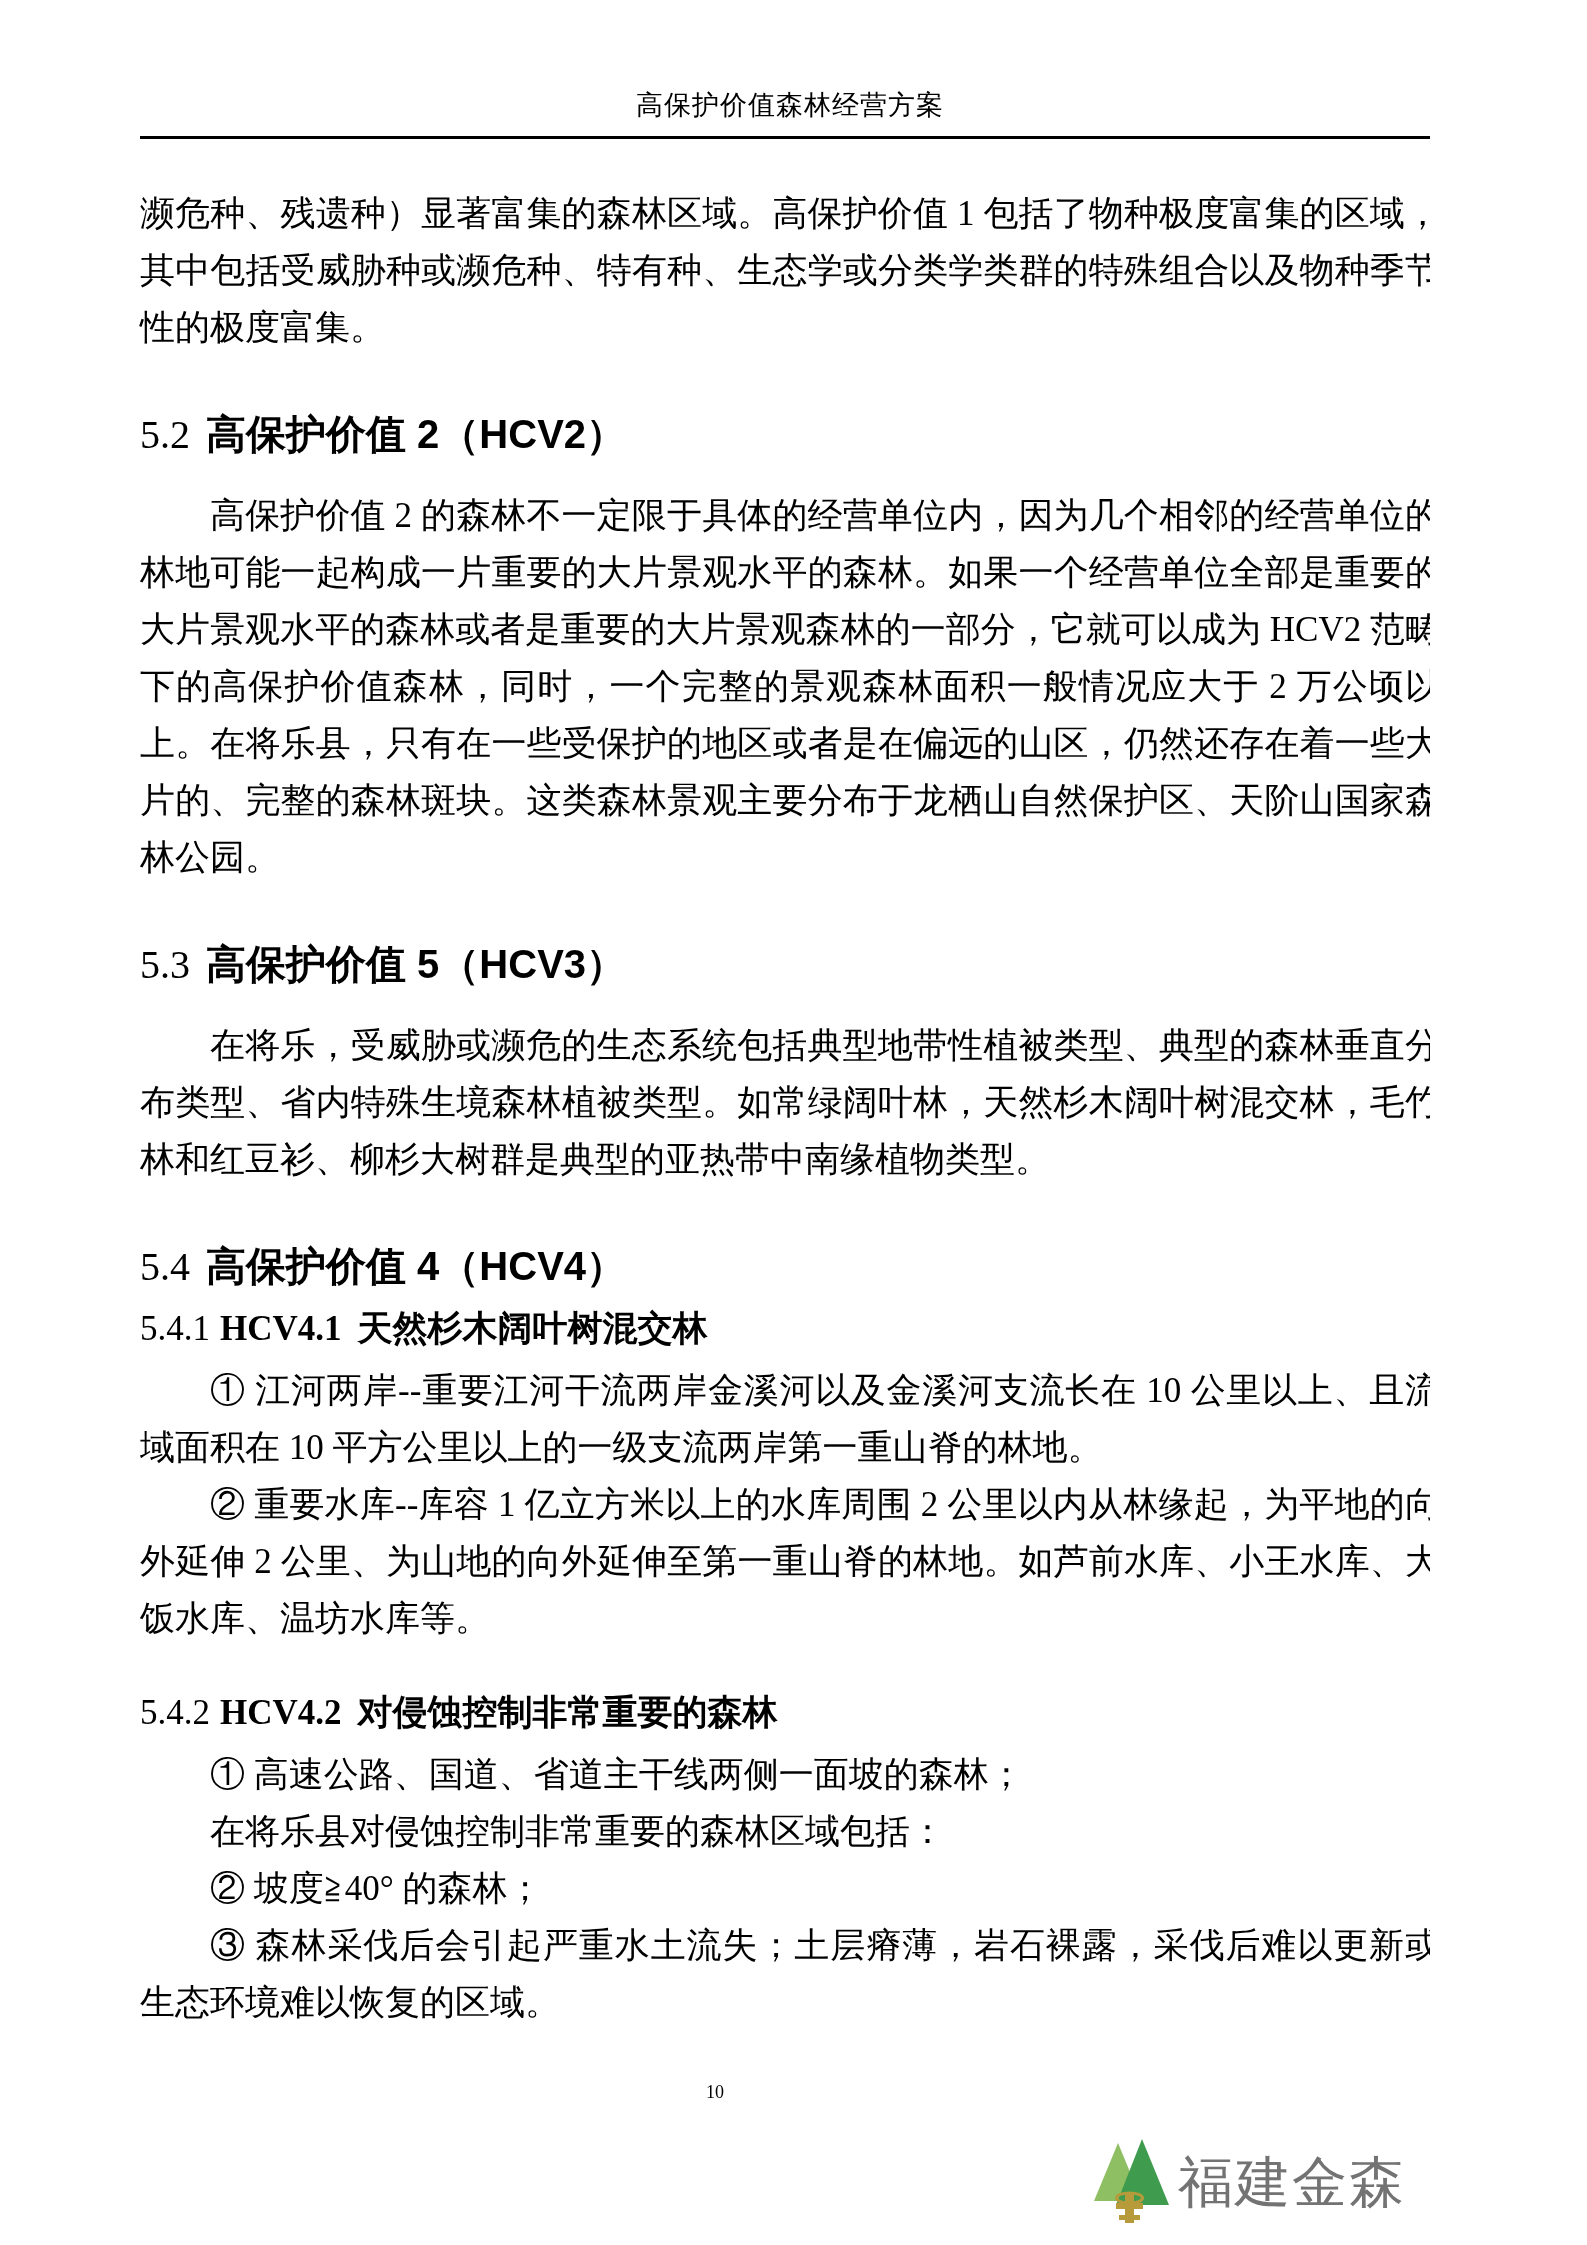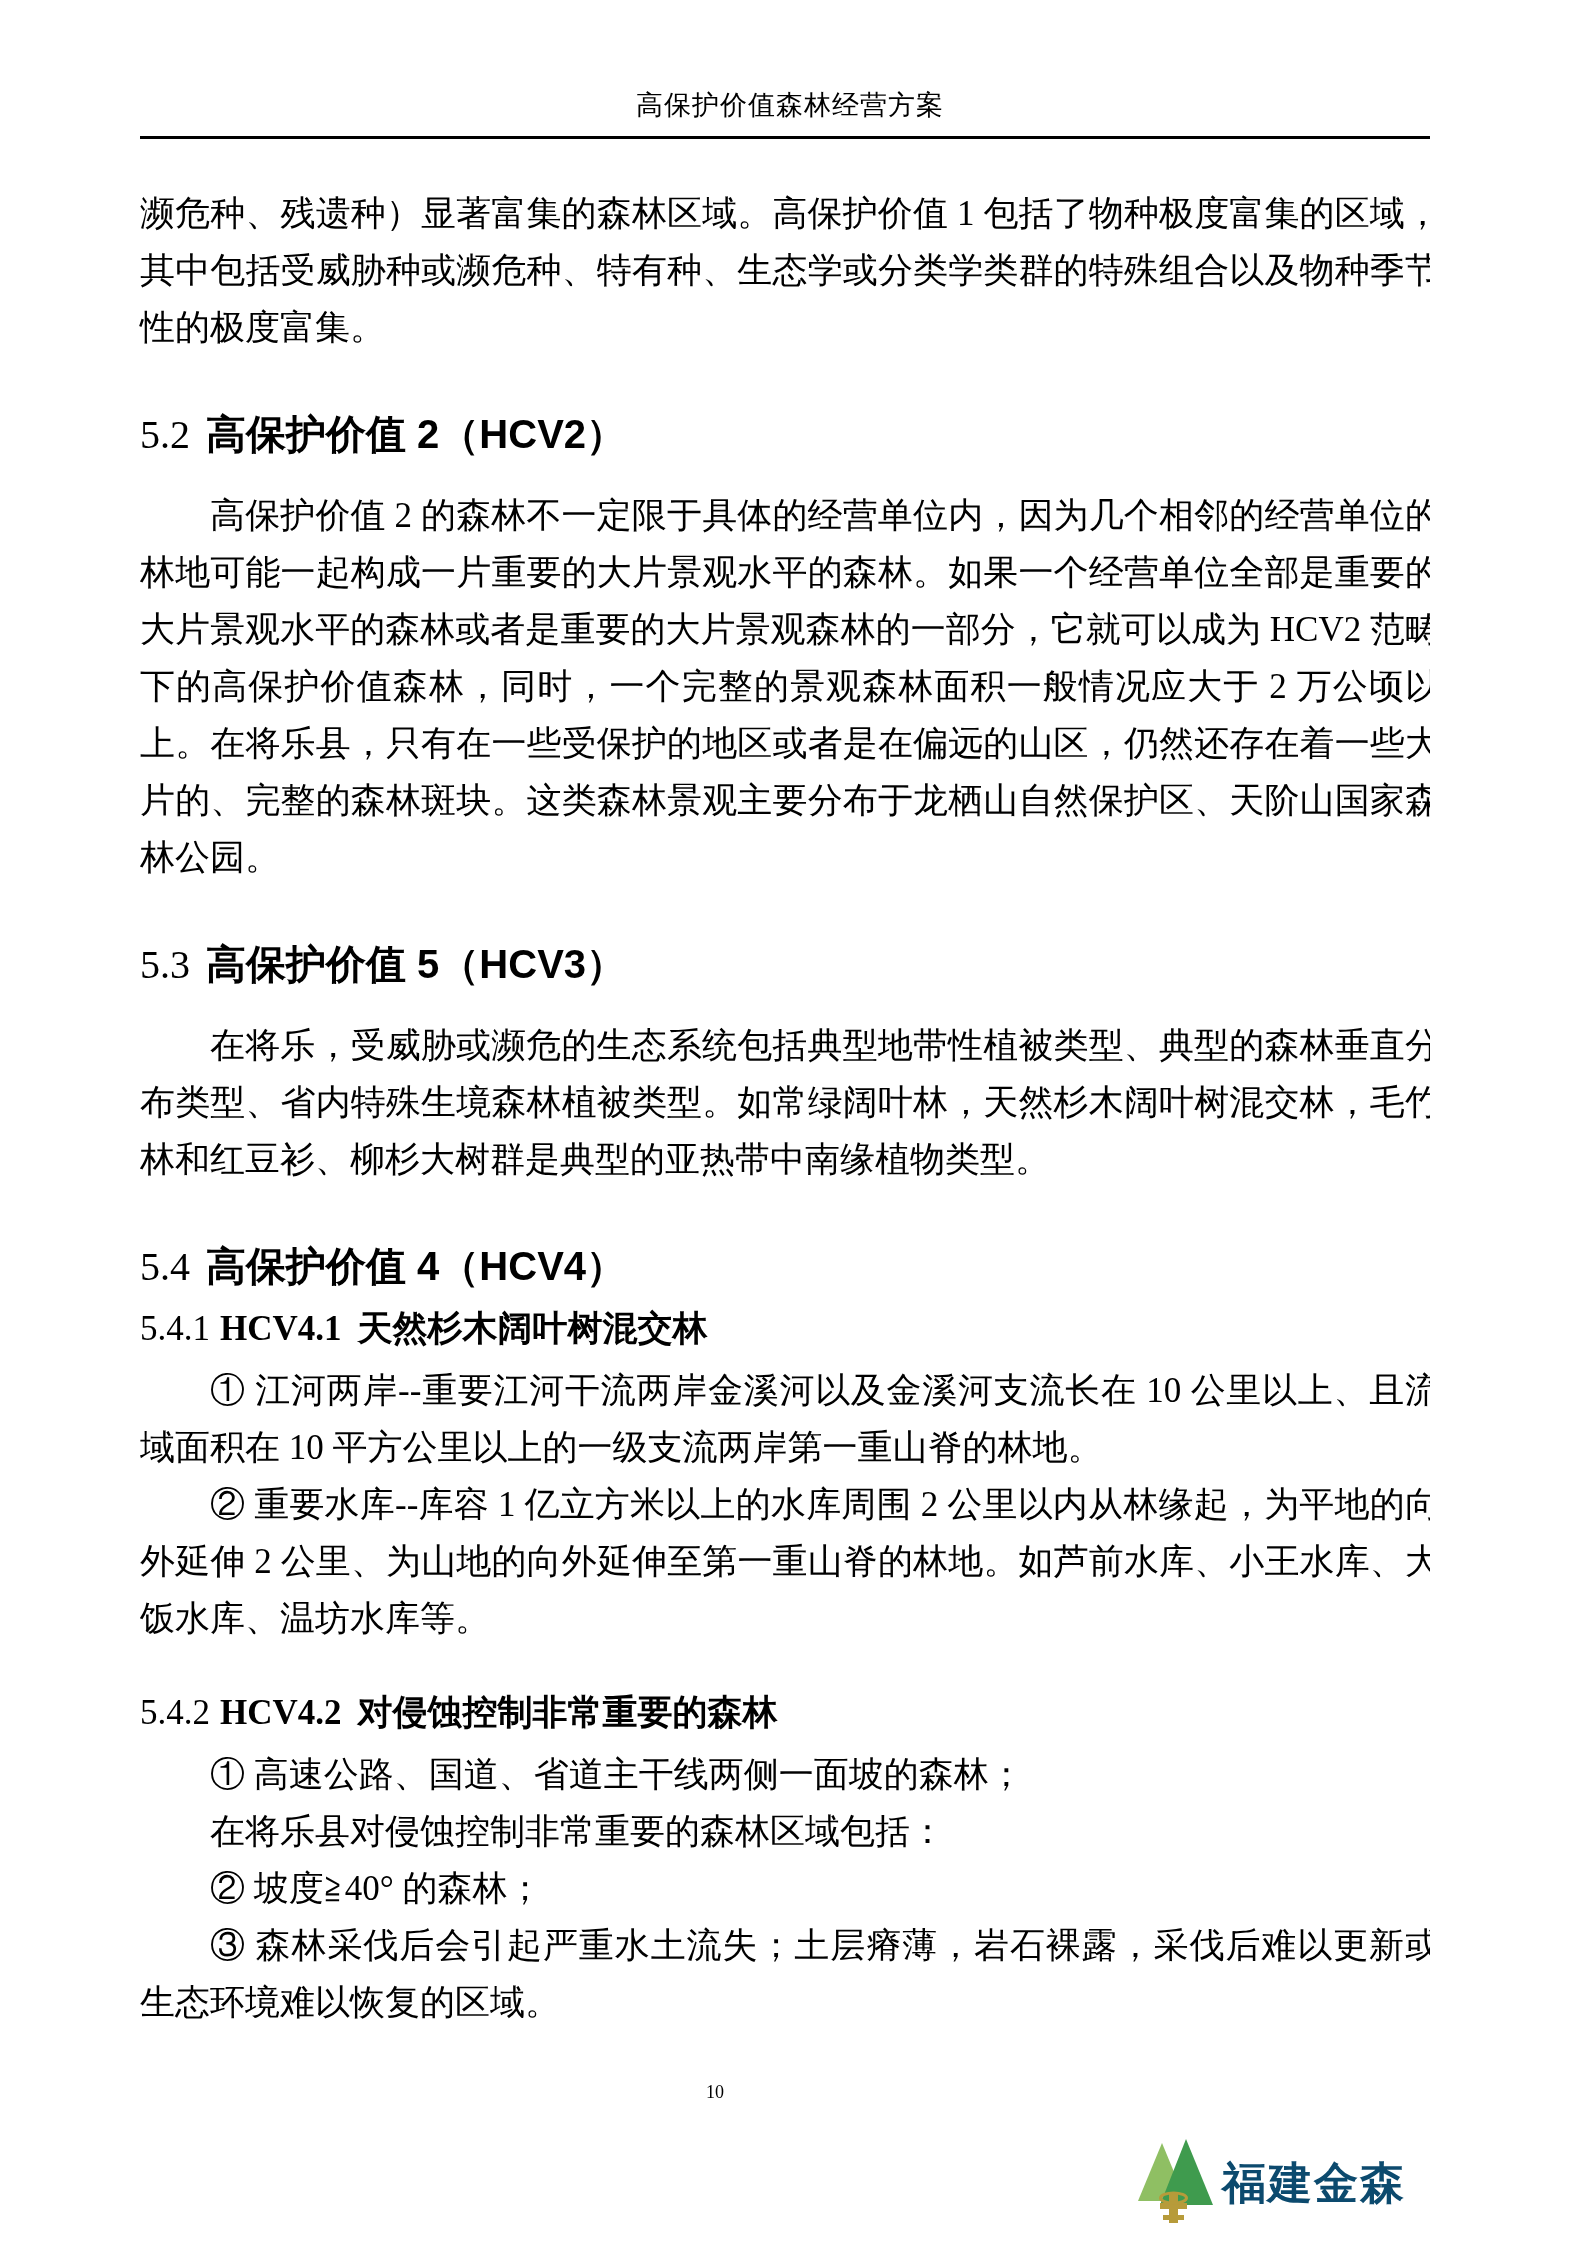--- a/index.html
+++ b/index.html
@@ -83,23 +83,23 @@
   .brand-logo {
     position: absolute;
     right: 24px;
     bottom: 16px;
     display: flex;
     align-items: center;
     gap: 8px;
   }
   .brand-logo .logo-text {
     font-family: "Liberation Sans", "DejaVu Sans", sans-serif;
-    font-size: 44px;
-    font-weight: 700;
-    color: #0c4a6e;
+    font-size: 55px;
+    font-weight: 400;
+    color: #737373;
     letter-spacing: 2px;
   }
 </style>
 </head>
 <body>
 
 <div class="page">
   <div class="content">
 
     <div class="page-header">

